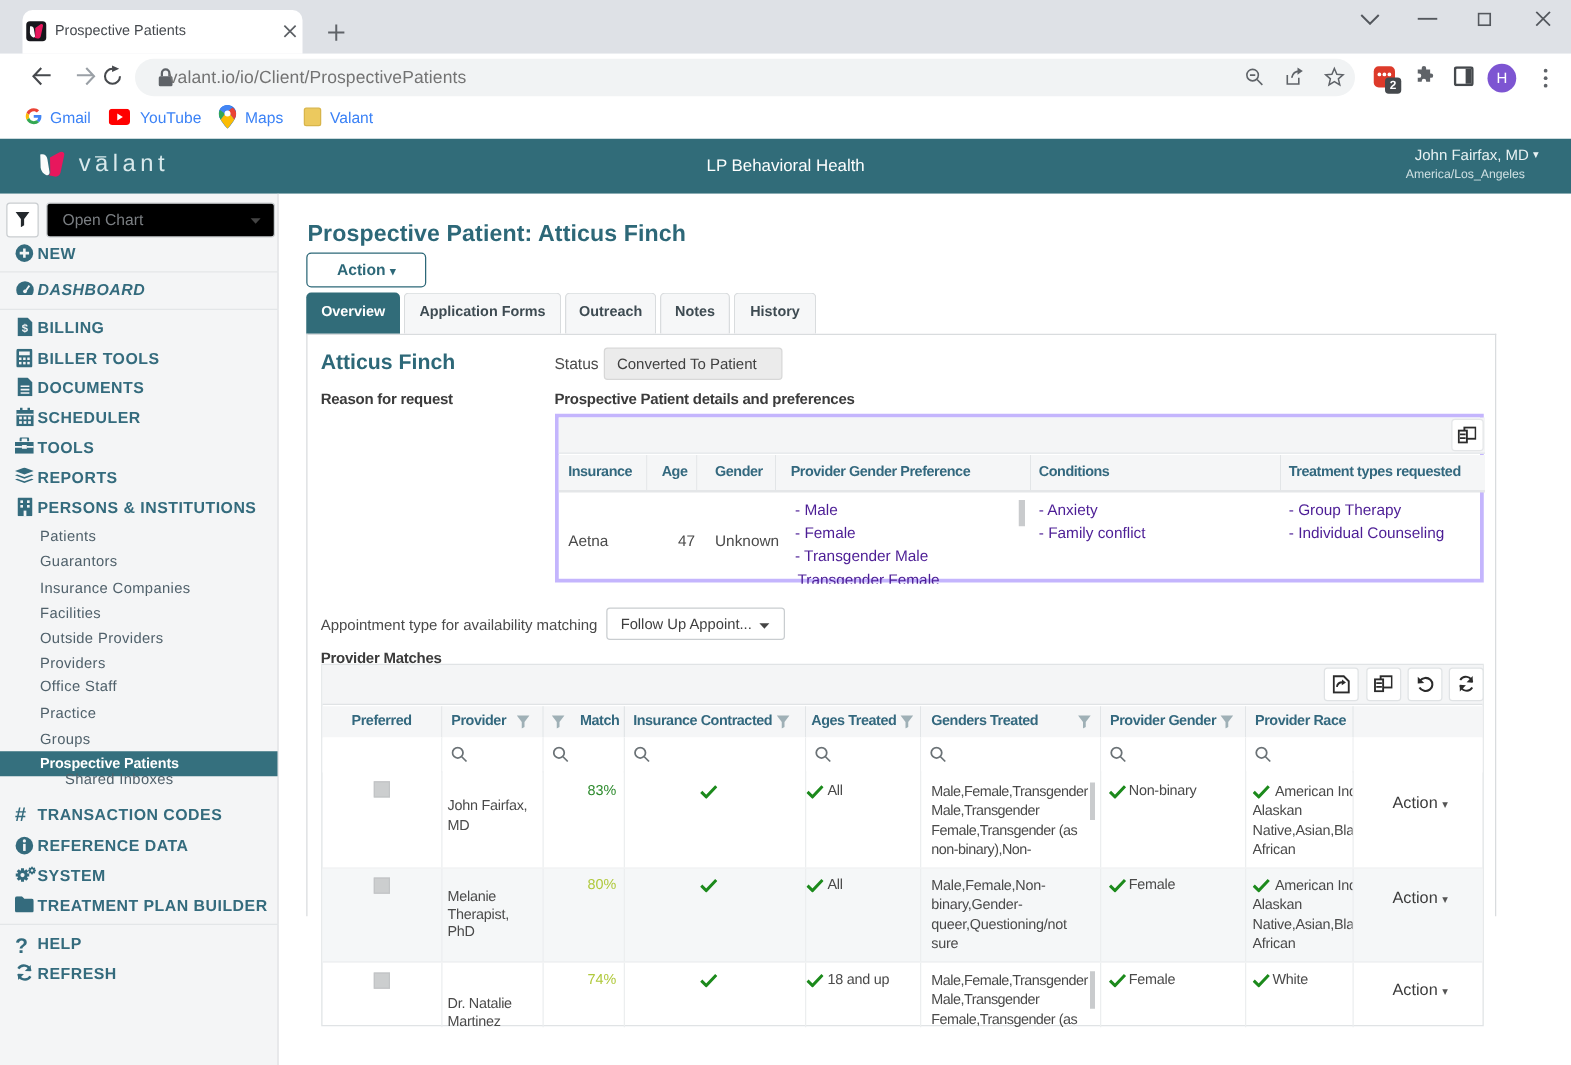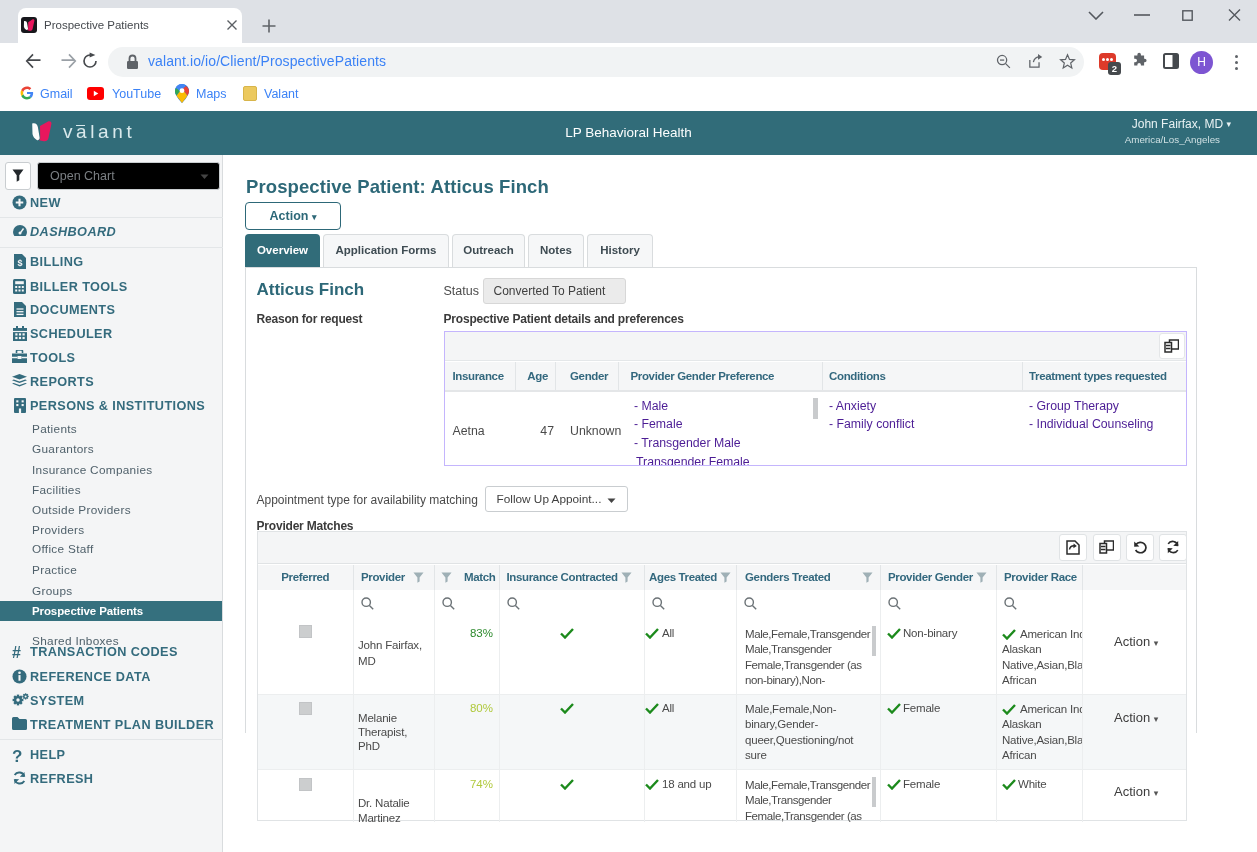--- a/index.html
+++ b/index.html
@@ -10,21 +10,21 @@
 
   
   #tabbar { left:0; top:0; width:1257px; height:43px; background:#dee1e6; }
   #tab { left:18px; top:8px; width:224px; height:35px; background:#fff; border-radius:8px 8px 0 0; }
   #tabtitle { left:44px; top:8px; height:35px; line-height:35px; font-size:11.5px; color:#45494e; }
   #favicon { left:21px; top:17px; width:16px; height:16px; background:#17171c; border-radius:3px; }
 
   
   #toolbar { left:0; top:43px; width:1257px; height:35px; background:#fff; }
   #omnibox { left:108px; top:47px; width:976px; height:30px; background:#f1f3f4; border-radius:15px; }
-  #url { left:148px; top:43px; height:35px; line-height:36px; font-size:14px; color:#3b82f6; letter-spacing:0.1px; }
+  #url { left:135px; top:43px; height:35px; line-height:36px; font-size:14px; color:#737373; letter-spacing:0.1px; }
 
   
   #bookmarks { left:0; top:78px; width:1257px; height:33px; background:#fff; }
   .bm { top:78px; height:33px; line-height:33px; font-size:12.5px; color:#3b82f6; }
 
   
   #banner { left:0; top:111px; width:1257px; height:44px; background:#316c79; }
   #logotext { left:63px; top:10px; font-size:19px; letter-spacing:3.6px; color:#d9e9ec; font-weight:400; }
   #bannercenter { left:0; top:0; width:1257px; height:44px; line-height:44px; text-align:center; color:#fdfefe; font-size:13.5px; }
   #banneruser { right:26px; top:6px; text-align:left; color:#e8f2f3; font-size:12px; }
@@ -51,21 +51,21 @@
   .tab span { display:inline-block; line-height:31px; }
   #tabactive { left:22px; top:79px; width:75px; height:34px; background:#316c79; border-radius:4px 4px 0 0; color:#fff; font-weight:bold; font-size:11.5px; text-align:center; line-height:33px; }
   #panel { left:21.5px; top:112px; width:952px; height:466px; background:#fff; border:1px solid #d9dcde; border-bottom:none; }
 
   #patname { left:11px; top:12px; font-size:17px; font-weight:bold; color:#2d6878; }
   #statuslbl { left:198px; top:16px; font-size:12.5px; color:#4c4c4c; }
   #statusbox { left:237px; top:10px; width:143px; height:26px; background:#ebebeb; border:1px solid #d7d7d7; border-radius:3px; line-height:24px; font-size:12px; color:#3f3f3f; padding-left:10px; }
   .seclbl { font-size:12px; font-weight:bold; color:#3b3b3b; letter-spacing:-0.2px; }
 
   
-  #dgrid { left:198px; top:63px; width:743px; height:135px; border:1px solid #c4b5fd; }
+  #dgrid { left:198px; top:63px; width:743px; height:135px; border:3px solid #c4b5fd; }
   #dgtoolbar { left:0; top:0; width:741px; height:29px; background:#f4f5f6; border-bottom:1px solid #e4e7e9; }
   #dgbtn { left:714px; top:1px; width:26px; height:26px; background:#fff; border:1px solid #e4e6e8; border-radius:3px; }
   .dghead { top:30px; height:28px; background:#f5f6f7; border-right:1px solid #e2e5e7; font-size:11.5px; font-weight:bold; color:#33687e; line-height:28px; letter-spacing:-0.35px; }
   #dghr { left:0; top:58px; width:741px; height:2px; background:#e4e6e8; }
   .dcell { font-size:12.3px; color:#4a4a4a; }
   .dlist { line-height:18.7px; font-size:12.3px; color:#4c1d95; }
 
   
   #pgrid { left:11px; top:263px; width:930px; height:290px; border:1px solid #e0e3e5; }
   #pgtoolbar { left:0; top:0; width:928px; height:32px; background:#f4f5f6; border-bottom:1px solid #e0e3e5; }
@@ -359,21 +359,21 @@
     </div>
   <div class="sub abs" style="top:405px;">
       <span class="tx">Practice</span>
     </div>
   <div class="sub abs" style="top:425.5px;">
       <span class="tx">Groups</span>
     </div>
   <div id="selitem" class="abs">
       <span class="tx">Prospective Patients</span>
     </div>
-  <div class="sub abs" style="top:476px;">
+  <div class="sub abs" style="top:458px;margin-left:20px;">
       <span class="tx">Shared Inboxes</span>
     </div>
   <div class="nav abs" style="top:485px;">
       <span class="ic" style="font-weight:bold; font-size:16px; color:#346b7d; font-family:'Liberation Sans';">#</span>
       <span class="tx">TRANSACTION CODES</span>
     </div>
   <div class="nav abs" style="top:510px;">
       <span class="ic">
         <svg width="15" height="15" viewBox="0 0 16 16">
           <circle cx="8" cy="8" r="7.5" fill="#346b7d"></circle>

